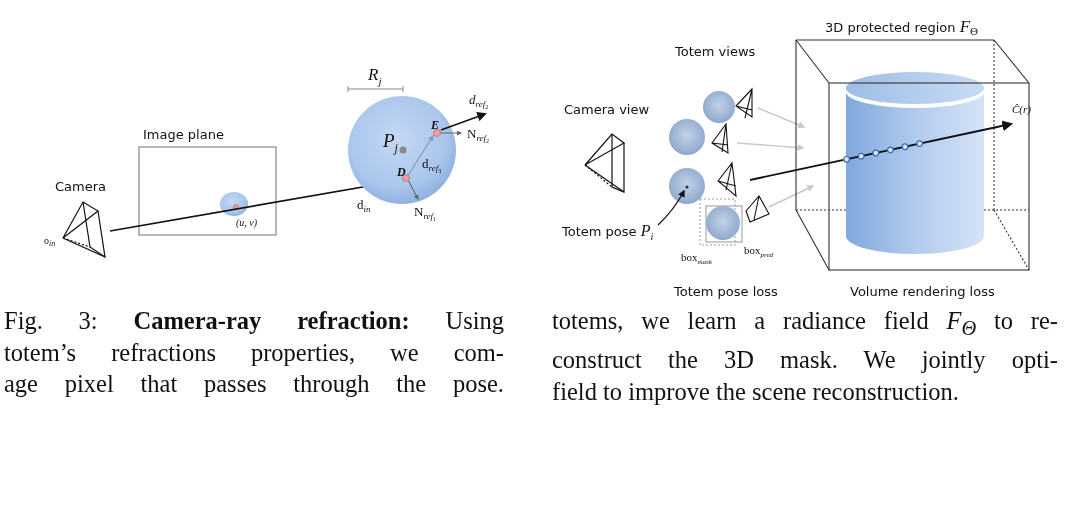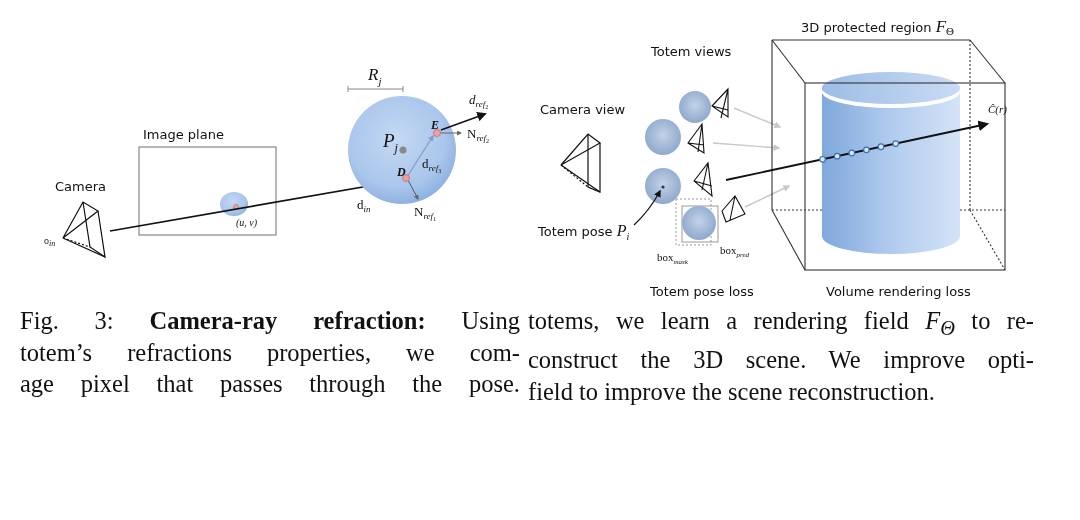--- a/index.html
+++ b/index.html
@@ -1,25 +1,25 @@
 <!DOCTYPE html>
 <html><head>
 <meta charset="utf-8">
 <style>
   html, body { margin: 0; padding: 0; background: #ffffff; }
   body { width: 1080px; height: 520px; position: relative; overflow: hidden; font-family: "Liberation Sans", sans-serif; }
   .panel { position: absolute; top: 0; }
   #fig3 { left: 0; width: 540px; height: 520px; }
-  #fig4 { left: 512px; width: 540px; height: 516px; }
+  #fig4 { left: 536px; width: 540px; height: 516px; }
   svg.diagram { position: absolute; left: 0; top: 0; width: 540px; height: 300px; }
   .lbl { font-family: "DejaVu Sans", sans-serif; font-size: 13px; fill: #111; }
   .math { font-family: "Liberation Serif", serif; font-style: italic; fill: #111; }
   .mathr { font-family: "Liberation Serif", serif; fill: #111; }
   .caption {
-    position: absolute; top: 305px; left: 20px; width: 500px;
+    position: absolute; top: 305px; left: 4px; width: 500px;
     font-family: "Liberation Serif", "DejaVu Serif", serif;
     font-size: 24.5px; line-height: 31.5px; color: #111;
     text-align: justify; hyphens: manual;
   }
   #fig4 .caption { left: 16px; width: 506px; }
   .caption .line { display: block; text-align: justify; text-align-last: justify; white-space: nowrap; }
   .caption .line.last { text-align-last: left; }
   .caption b { font-weight: bold; }
   .caption i { font-style: italic; }
 </style>
@@ -200,17 +200,17 @@
         <circle cx="325.186" cy="156.144" r="2.8" fill="#dbe7f7" stroke="#3a6fb5" stroke-width="1.2"></circle>
         <circle cx="339.802" cy="153.008" r="2.8" fill="#dbe7f7" stroke="#3a6fb5" stroke-width="1.2"></circle>
         <circle cx="354.418" cy="149.872" r="2.8" fill="#dbe7f7" stroke="#3a6fb5" stroke-width="1.2"></circle>
         <circle cx="369.034" cy="146.736" r="2.8" fill="#dbe7f7" stroke="#3a6fb5" stroke-width="1.2"></circle>
         <circle cx="383.65" cy="143.6" r="2.8" fill="#dbe7f7" stroke="#3a6fb5" stroke-width="1.2"></circle>
       </g>
     <text x="476" y="113"><tspan class="math" font-size="11">Ĉ(r)</tspan></text>
   </svg>
 
   <div class="caption">
-    <span class="line"><span>totems, we learn a rendering field </span><i>F</i><sub><i>Θ</i></sub><span> to re-</span></span>
-    <span class="line">construct the 3D scene. We improve opti-</span>
+    <span class="line"><span>totems, we learn a radiance field </span><i>F</i><sub><i>Θ</i></sub><span> to re-</span></span>
+    <span class="line">construct the 3D mask. We jointly opti-</span>
     <span class="line last">field to improve the scene reconstruction.</span>
   </div>
 </div>
 
 </body></html>

